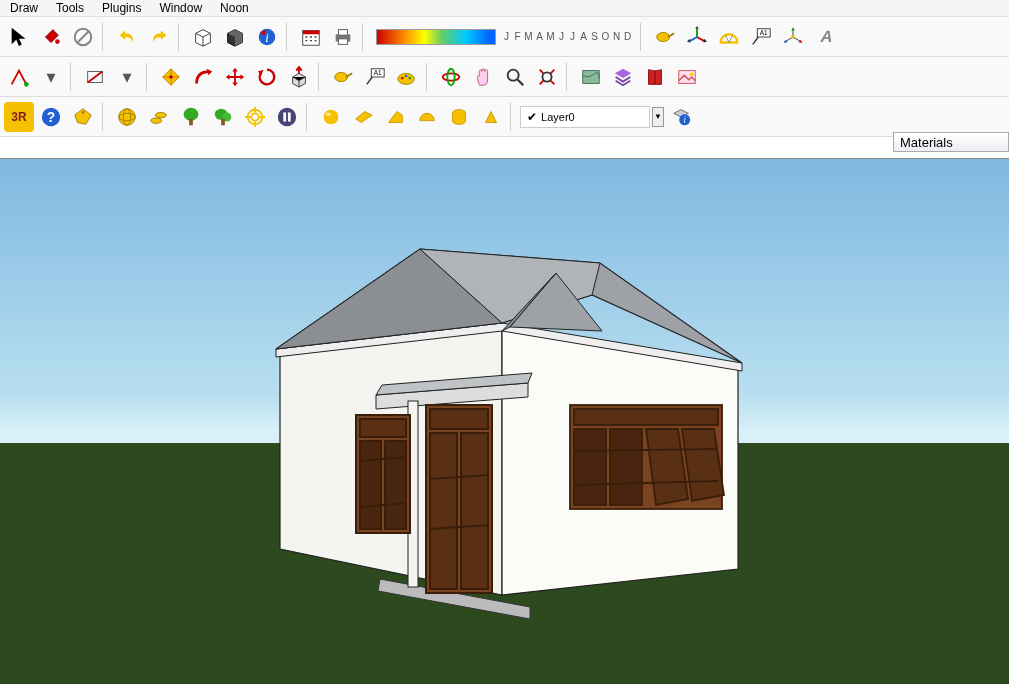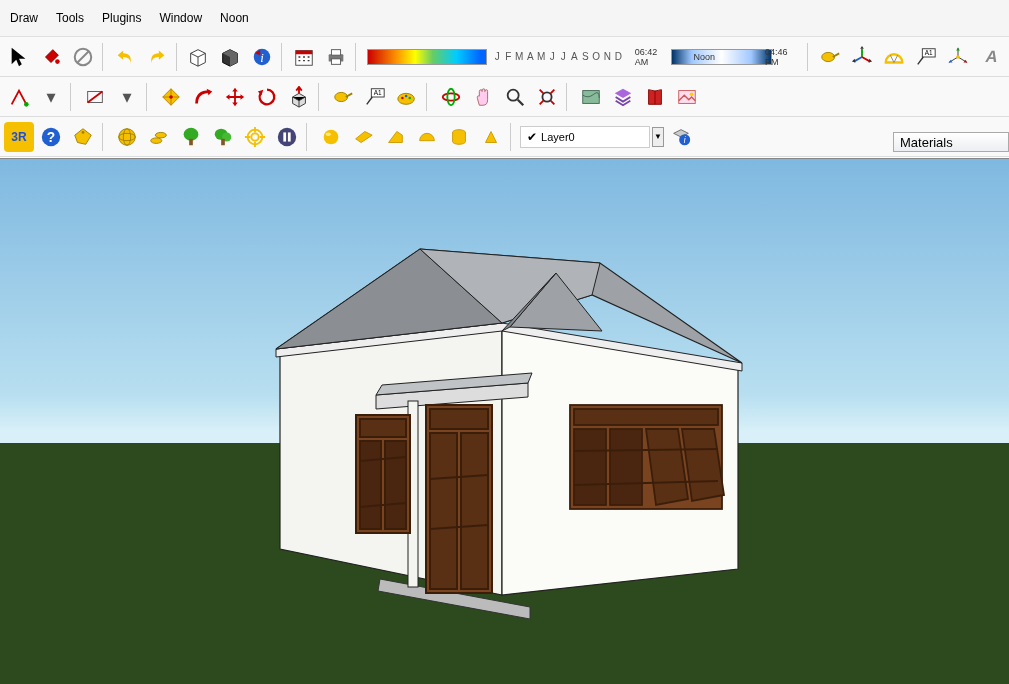--- a/index.html
+++ b/index.html
@@ -1,18 +1,18 @@
 <!DOCTYPE html>
 <html><head>
 <meta charset="utf-8">
 <style>
   * { box-sizing: border-box; margin: 0; padding: 0; }
   body { font-family: "Segoe UI", Tahoma, sans-serif; font-size: 12px; background: #fff; overflow: hidden; width: 1009px; height: 684px; position: relative; }
   
-  .menubar { display: flex; gap: 18px; padding: 11px 10px; background: #f5f5f5; border-bottom: 1px solid #e0e0e0; }
+  .menubar { display: flex; gap: 18px; padding: 1px 10px; background: #f5f5f5; border-bottom: 1px solid #e0e0e0; }
   .menubar span { cursor: default; }
   
   .toolbar-row { display: flex; align-items: center; padding: 2px 4px; background: #f9f9f9; border-bottom: 1px solid #ddd; height: 40px; gap: 2px; }
   .toolbar-row .sep { width: 6px; height: 28px; border-left: 1px solid #ccc; margin: 0 2px; }
   .tbtn { width: 30px; height: 30px; display: flex; align-items: center; justify-content: center; border: 1px solid transparent; border-radius: 2px; cursor: pointer; flex-shrink: 0; }
   .tbtn svg { width: 22px; height: 22px; }
   .tbtn .glyph { font-size: 18px; line-height: 1; }
   
   .month-strip { display: flex; align-items: center; gap: 2px; font-size: 10px; color: #555; padding: 0 4px; }
   .month-strip .grad { width: 120px; height: 16px; background: linear-gradient(to right, #cc0000 0%, #ff9900 25%, #ffff00 40%, #66cc66 55%, #00ccff 75%, #0066ff 95%); border: 1px solid #999; margin-right: 4px; }
@@ -120,26 +120,20 @@
       <span>A</span>
       <span>M</span>
       <span>J</span>
       <span>J</span>
       <span>A</span>
       <span>S</span>
       <span>O</span>
       <span>N</span>
       <span>D</span>
   </div>
-  <div class="time-strip">
-    <span>06:42 AM</span>
-    <div class="grad"></div>
-    <span style="margin-left:-82px;margin-right:46px">Noon</span>
-    <span>04:46 PM</span>
-  </div>
   <div class="sep"></div>
   <div class="tbtn">
       <svg viewBox="0 0 24 24">
         <ellipse cx="10" cy="12" rx="7" ry="5" fill="#f5c000" stroke="#a08000"></ellipse>
         <path d="M15 12 L22 8" stroke="#a08000" stroke-width="2"></path>
       </svg>
     </div>
   <div class="tbtn">
       <svg viewBox="0 0 24 24">
         <path d="M12 12 L12 3" stroke="#00a000" stroke-width="2"></path>
@@ -299,21 +293,21 @@
   <div class="tbtn">
       <svg viewBox="0 0 24 24">
         <rect x="3" y="5" width="18" height="14" fill="#fde" stroke="#c55"></rect>
         <path d="M3 16 L9 10 L14 15 L17 12 L21 16" fill="none" stroke="#c55" stroke-width="1.5"></path>
         <circle cx="17" cy="9" r="2" fill="#fc0"></circle>
       </svg>
     </div>
 </div>
 
 <div class="toolbar-row">
-  <div class="tbtn" style="background:#f5c000;color:#1d4ed8;font-weight:bold;font-size:12px;border-radius:4px">3R</div>
+  <div class="tbtn" style="background:#f5c000;color:#7f1d1d;font-weight:bold;font-size:12px;border-radius:4px">3R</div>
   <div class="tbtn">
       <svg viewBox="0 0 24 24">
         <circle cx="12" cy="12" r="10" fill="#2060d0"></circle>
         <text x="12" y="17" text-anchor="middle" fill="#fff" font-size="15" font-weight="bold">?</text>
       </svg>
     </div>
   <div class="tbtn">
       <svg viewBox="0 0 24 24">
         <path d="M3 10 L12 3 L21 10 L15 20 L6 18 Z" fill="#f5c000" stroke="#a08000"></path>
         <circle cx="12" cy="7" r="1.5" fill="#a08000"></circle>

